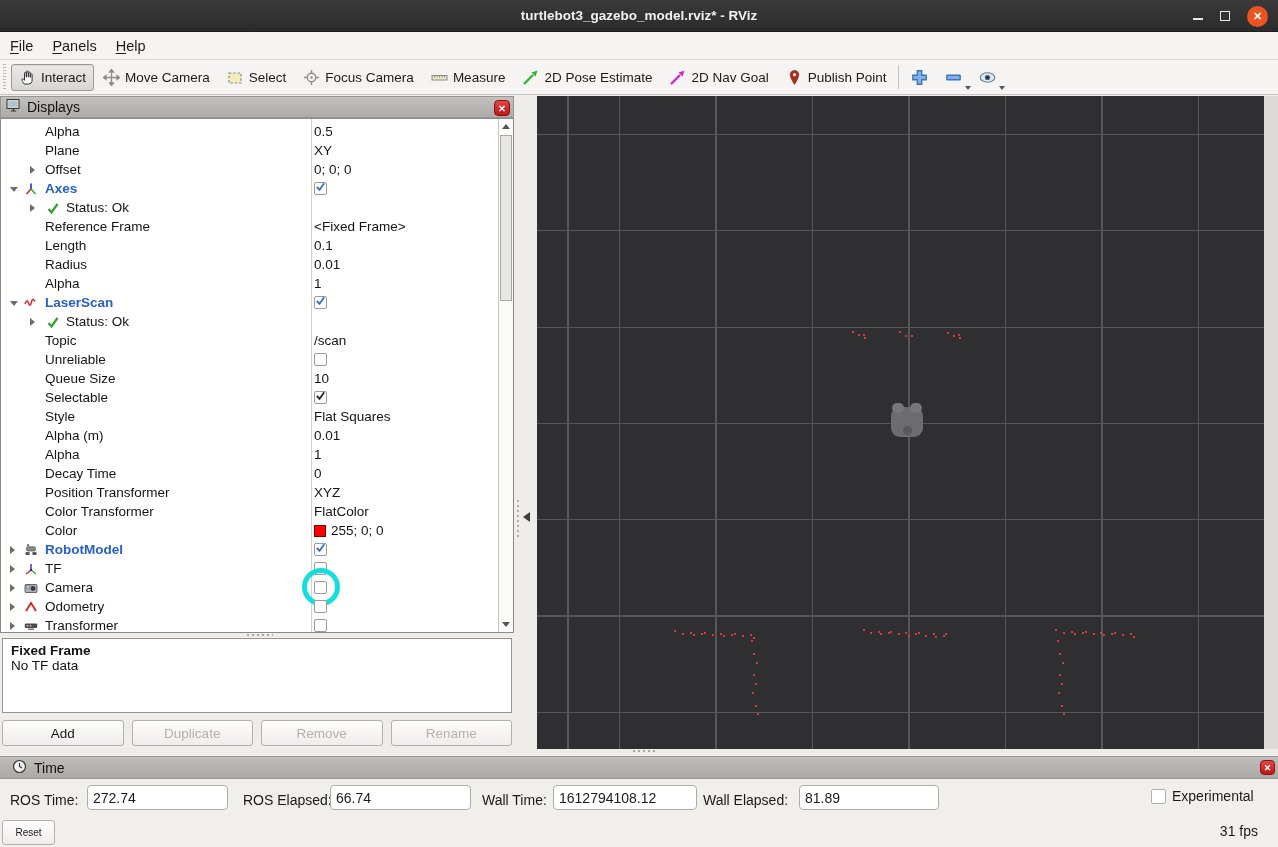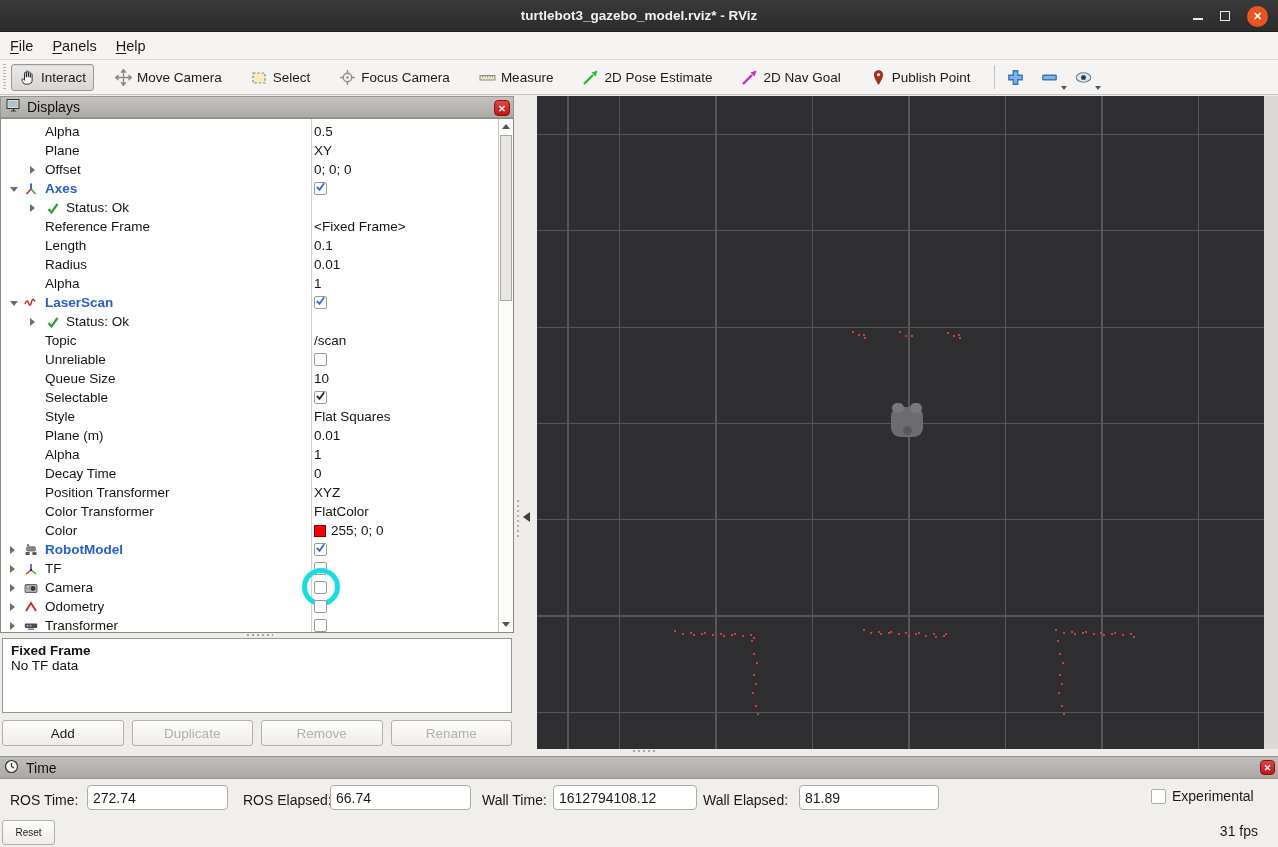--- a/index.html
+++ b/index.html
@@ -23,21 +23,21 @@
   .menubar { position:absolute; left:0; top:32px; width:1278px; height:28px; background:#f5f4f2;
     border-bottom:1px solid #dedcd8; display:flex; align-items:center; padding-left:10px; gap:19px;
     font-size:14.5px; color:#1c1c1c; box-sizing:border-box; }
   .menu-item u { text-decoration:underline; text-underline-offset:2px; }
   
   .toolbar { position:absolute; left:0; top:60px; width:1278px; height:35px; background:#f5f4f2;
     border-bottom:1px solid #c9c7c3; display:flex; align-items:center; padding-left:3px; box-sizing:border-box; }
   .toolbar-handle { width:3px; height:26px; margin-right:5px;
     background:repeating-linear-gradient(to bottom,#b9b7b3 0 1px,transparent 1px 3px); }
   .tool { display:flex; align-items:center; gap:5px; font-size:13.5px; color:#1b1b1b;
-    padding:4px 7px; margin-right:13px; border:1px solid transparent; border-radius:3px;justify-content:center; }
+    padding:4px 7px; margin-right:1px; border:1px solid transparent; border-radius:3px;justify-content:center; }
   .tool.active { background:linear-gradient(#eae9e7,#d7d6d3); border:1px solid #9b9994;
     box-shadow:inset 0 1px 1px rgba(0,0,0,.07); }
   .tool-icon svg { width:17px; height:17px; display:block; }
   .tool-sep { width:1px; height:24px; background:#c5c3bf; margin:0 11px 0 2px; }
   .mini-tool { position:relative; margin-right:15px; width:19px; height:19px; }
   .mini-tool svg { width:19px; height:19px; display:block; }
   .caret { position:absolute; right:-8px; bottom:-3px; width:0; height:0;
     border-left:3.5px solid transparent; border-right:3.5px solid transparent; border-top:4.5px solid #555; }
   
   .displays-panel { position:absolute; left:0; top:96px; width:514px; height:659px; }
@@ -102,21 +102,21 @@
   .robot { position:absolute; width:36px; height:37px; }
   .robot-body { position:absolute; left:2px; top:4px; width:32px; height:30px; background:#6c6c6e; border-radius:9px; }
   .robot-bump { position:absolute; width:12px; height:10px; background:#77777a; border-radius:5px; top:0; }
   .robot-bump.l { left:3px; } .robot-bump.r { right:3px; }
   .robot-dot { position:absolute; left:14px; top:23px; width:9px; height:9px; border-radius:50%; background:#59595c; }
   .laser-dot { position:absolute; width:2px; height:2px; background:var(--laser); }
   
   .time-panel { position:absolute; left:0; top:755px; width:1278px; height:92px; background:#f1efec; }
   .time-header { position:absolute; left:0; top:1px; width:1278px; height:23px;
     background:linear-gradient(#c0bebb,#abA9a6); border-top:1px solid #98968f; border-bottom:1px solid #98968f;
-    box-sizing:border-box; display:flex; align-items:center; gap:7px; padding-left:4px; font-size:14px; color:#111; }
+    box-sizing:border-box; display:flex; align-items:center; gap:7px; padding-left:12px; font-size:14px; color:#111; }
   .time-header svg { width:15px; height:15px; }
   .time-close { position:absolute; right:3px; top:3px; width:15px; height:15px; border-radius:4px;
     background:linear-gradient(#e04848,#bf1717); border:1px solid #8f0f0f; box-sizing:border-box;
     color:#fff; font-size:9px; font-weight:bold; display:flex; align-items:center; justify-content:center; }
   .tf-label { position:absolute; top:37px; font-size:14px; color:#1a1a1a; white-space:nowrap; }
   .tf-input { position:absolute; top:30px; height:25px; box-sizing:border-box; background:#fff;
     border:1px solid #aeaca6; border-radius:4px; font-family:inherit; font-size:14px; color:#1a1a1a; padding:0 5px; }
   .exp-wrap { position:absolute; left:1151px; top:33px; display:flex; align-items:center; gap:6px; font-size:14px; color:#1a1a1a; }
   .exp-cb { width:15px; height:15px; background:#fff; border:1px solid #b0aea8; border-radius:2px; box-sizing:border-box; }
   .reset-btn { position:absolute; left:2px; top:65px; width:53px; height:25px;
@@ -376,21 +376,21 @@
           </span>
         </span>
       </div>
       <div class="tree-row" style="top: 288px;">
         <span class="lbl" style="left: 44px;">Style</span>
         <span class="row-value">
           <span class="val-text">Flat Squares</span>
         </span>
       </div>
       <div class="tree-row" style="top: 307px;">
-        <span class="lbl" style="left: 44px;">Plane (m)</span>
+        <span class="lbl" style="left: 44px;">Alpha (m)</span>
         <span class="row-value">
           <span class="val-text">0.01</span>
         </span>
       </div>
       <div class="tree-row" style="top: 326px;">
         <span class="lbl" style="left: 44px;">Alpha</span>
         <span class="row-value">
           <span class="val-text">1</span>
         </span>
       </div>

